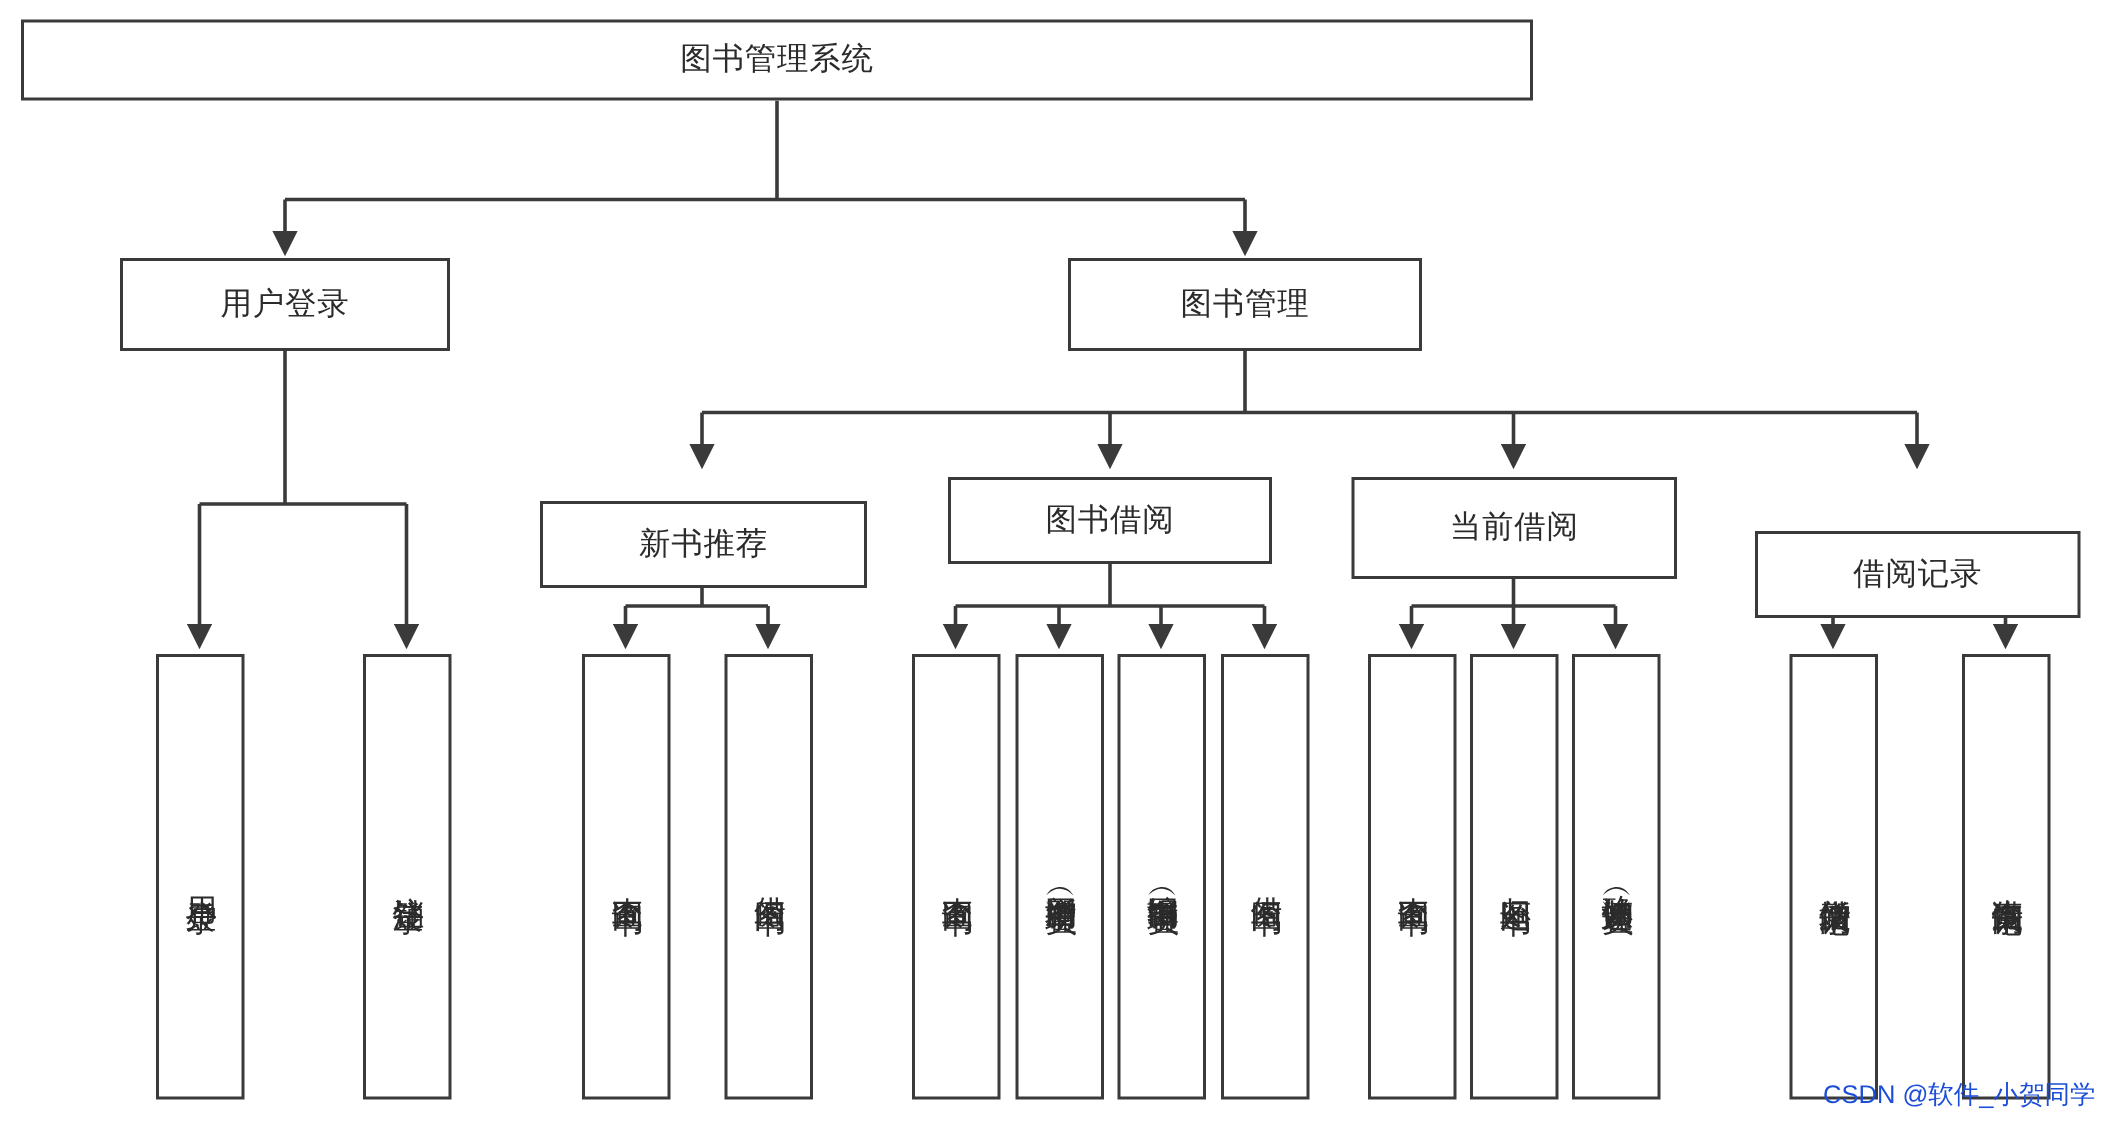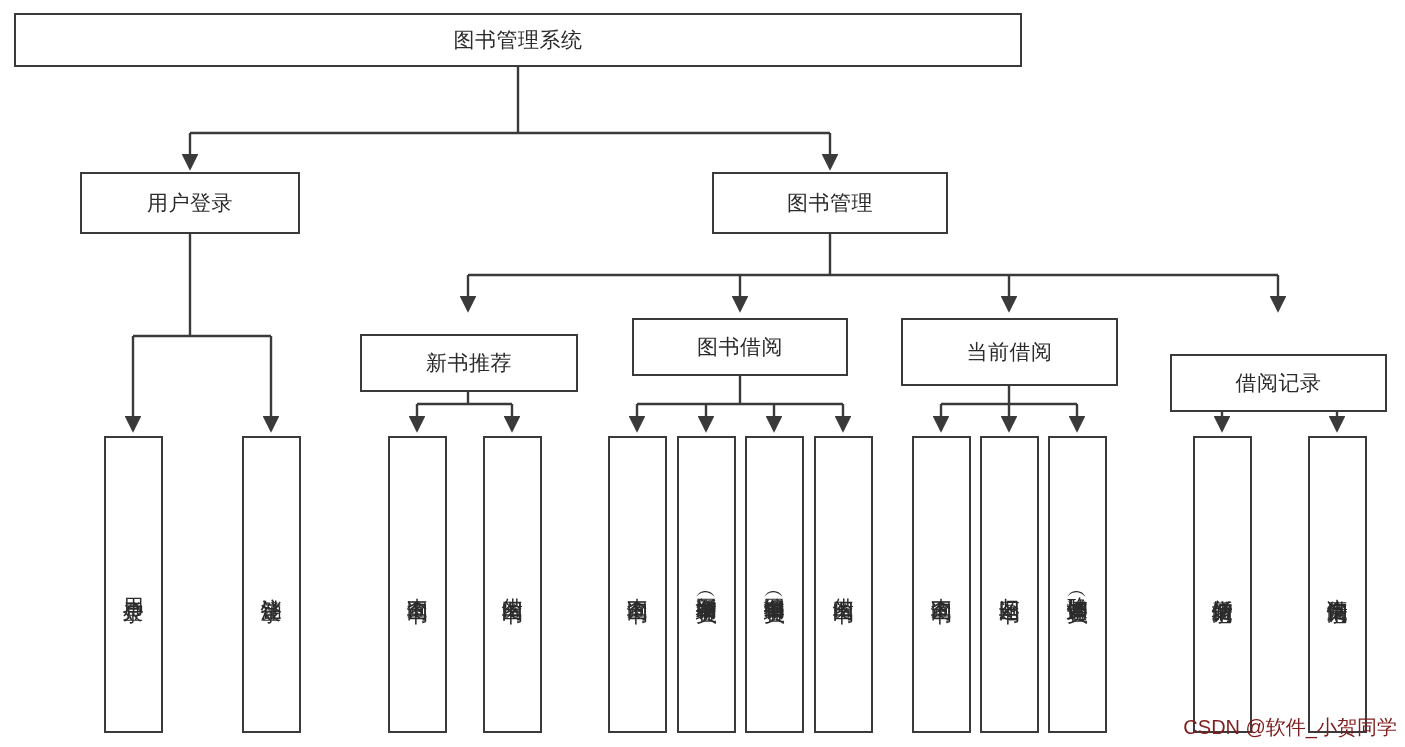--- a/index.html
+++ b/index.html
@@ -57,22 +57,22 @@
     white-space: nowrap;
     text-align: center;
   }
   .node.vertical.tall-text .node-label {
     letter-spacing: 1px;
   }
   .watermark {
     position: absolute;
     right: 8px;
     bottom: 6px;
-    font-size: 20px;
-    color: #7f1d1d;
+    font-size: 17px;
+    color: #1d4ed8;
     white-space: nowrap;
     z-index: 5;
     font-family: "Liberation Sans", "DejaVu Sans", sans-serif;
   }
 </style>
 </head>
 <body>
 
 <div id="canvas">
 

